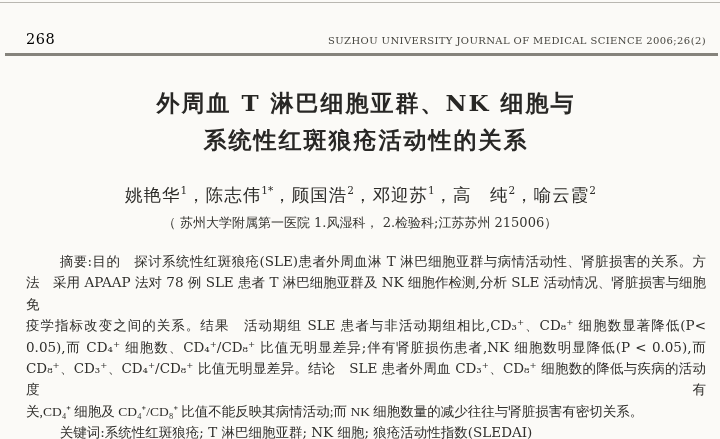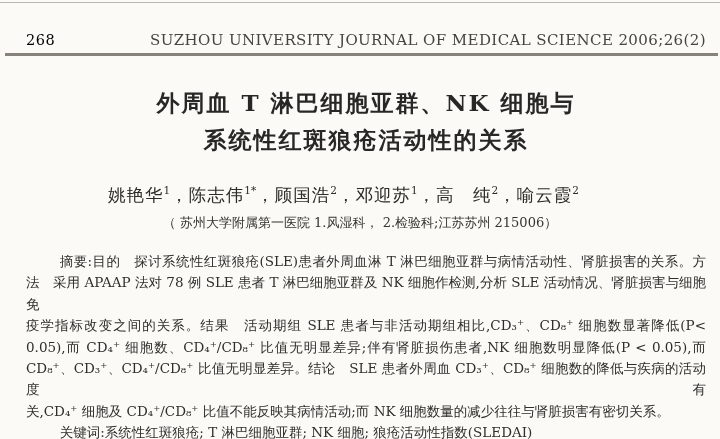--- a/index.html
+++ b/index.html
@@ -30,21 +30,21 @@
     display: flex;
     justify-content: space-between;
     align-items: baseline;
   }
   .page-number {
     font-size: 14.5px;
     letter-spacing: 0.5px;
     color: #000000;
   }
   .journal-name {
-    font-size: 15px;
+    font-size: 10px;
     letter-spacing: 0.4px;
     color: #45443e;
     white-space: nowrap;
   }
   .header-rule {
     position: absolute;
     top: 53px; left: 5px;
     width: 713px; height: 3px;
     background: #85837c;
   }
@@ -62,20 +62,21 @@
     padding-left: 6px;
   }
   .authors-line {
     position: absolute;
     top: 183px; left: 0;
     width: 687px;
     text-align: center;
     font-size: 17.5px;
     letter-spacing: 1px;
     color: #2c2b28;
+    padding-left: 17px;
   }
   .authors-line sup {
     font-size: 10.5px;
     letter-spacing: 0;
   }
   .affiliation {
     position: absolute;
     top: 214px; left: 0;
     width: 720px;
     text-align: center;
@@ -92,20 +93,21 @@
   }
   .abs-line {
     text-align: justify;
     text-align-last: justify;
   }
   .abs-line.first {
     text-indent: 2.5em;
   }
   .abs-line.last {
     text-align-last: left;
+    font-family: Liberation Serif, serif;
   }
   .meta-line {
     text-indent: 2.5em;
   }
 </style>
 </head>
 <body>
 
 <div class="page">
 

